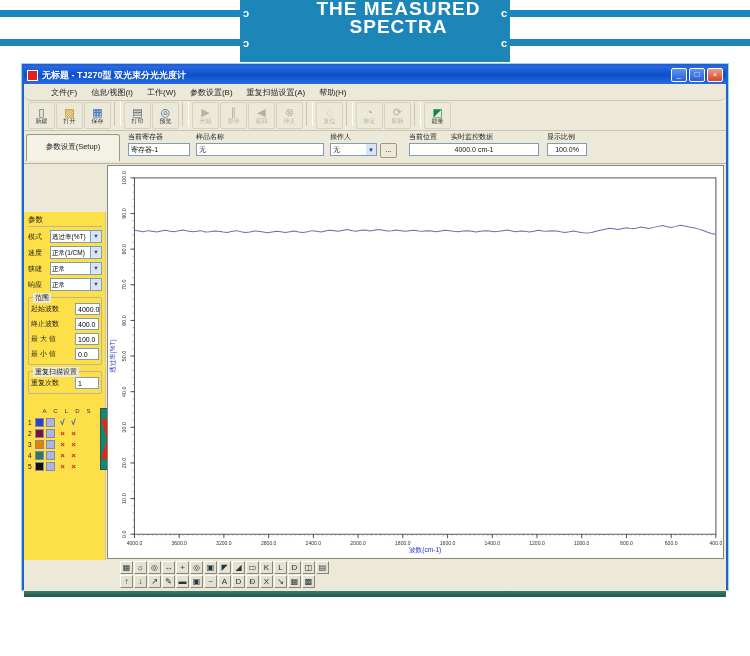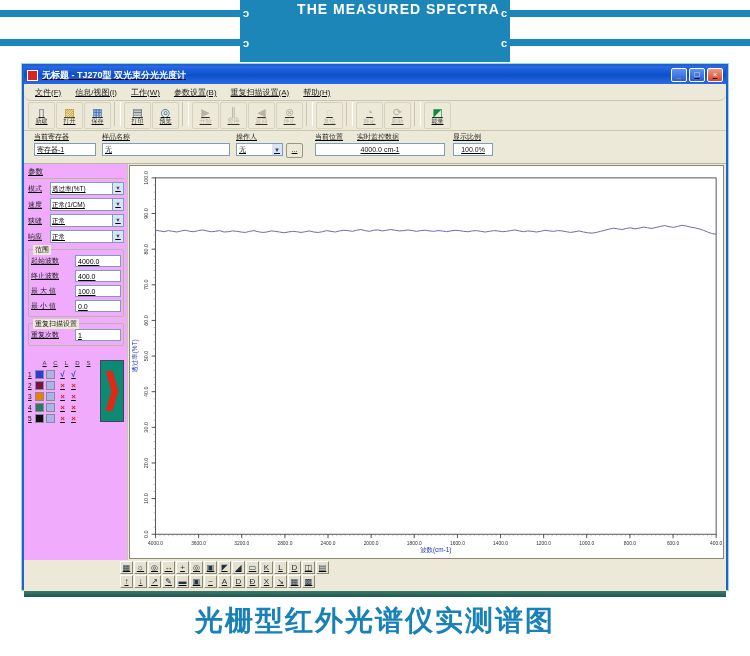--- a/index.html
+++ b/index.html
@@ -4,54 +4,54 @@
 <style>
   html,body{margin:0;padding:0;}
   body{width:750px;height:656px;background:#ffffff;font-family:"Liberation Sans","DejaVu Sans",sans-serif;position:relative;overflow:hidden;}
   .page{position:relative;width:750px;height:656px;background:#fff;}
 
   
   .banner{position:absolute;left:0;top:0;width:750px;height:62px;}
   .stripe{position:absolute;height:7px;background:#1d86b8;}
   .banner-box{position:absolute;left:240px;top:0;width:270px;height:62px;background:#1d86b8;color:#fff;text-align:center;}
   .banner-cn{font-size:32px;font-weight:bold;letter-spacing:4px;line-height:38px;margin-top:2px;}
-  .banner-en{font-size:14px;font-weight:bold;letter-spacing:1px;line-height:18px;margin-left:47px;}
+  .banner-en{font-size:19px;font-weight:bold;letter-spacing:1px;line-height:18px;margin-left:47px;}
   .deco{position:absolute;color:#fff;font-size:11px;font-weight:bold;line-height:10px;}
 
   
-  .window{position:absolute;left:22px;top:64px;width:706px;height:526px;background:#ece9d8;border:2px solid #2160d2;box-sizing:border-box;box-shadow:0 0 0 1px #9db;text-decoration:underline;}
+  .window{position:absolute;left:22px;top:64px;width:706px;height:526px;background:#ece9d8;border:2px solid #2160d2;box-sizing:border-box;box-shadow:0 0 0 1px #9db;}
   .titlebar{height:18px;background:linear-gradient(180deg,#2a6ae8 0%,#0c50c8 50%,#2a6ae8 100%);display:flex;align-items:center;padding:0 3px;color:#fff;}
   .title-icon{width:9px;height:9px;background:#d22;border:1px solid #fff;margin-right:4px;flex:0 0 auto;}
   .title-text{font-size:9px;font-weight:bold;flex:1;white-space:nowrap;overflow:hidden;}
   .winbtns{display:flex;gap:2px;}
   .winbtn{width:14px;height:12px;font-size:8px;line-height:11px;text-align:center;color:#fff;background:linear-gradient(180deg,#5f92f2,#2a5fd0);border:1px solid #fff;border-radius:2px;}
   .winbtn.close{background:linear-gradient(180deg,#ef9a84,#d6452a);}
 
-  .menubar{height:16px;background:#ece9d8;display:flex;align-items:center;padding-left:4px;border-bottom:1px solid #c8c5b2;border-radius:7px;}
+  .menubar{height:16px;background:#ece9d8;display:flex;align-items:center;padding-left:20px;border-bottom:1px solid #c8c5b2;border-radius:7px;}
   .menu-item{font-size:8px;color:#222;padding:0 7px;}
 
   .toolbar{height:28px;background:#ece9d8;display:flex;align-items:flex-start;padding:1px 0 0 4px;border-bottom:1px solid #c8c5b2;}
   .tbtn{width:25px;height:25px;margin-right:1px;border:1px solid #d6d2c0;border-radius:2px;display:flex;flex-direction:column;align-items:center;justify-content:center;background:#ece9d8;}
   .tbtn .g{font-size:11px;line-height:12px;}
   .tbtn .l{font-size:6px;line-height:7px;color:#333;}
   .tbtn.dis .g,.tbtn.dis .l{color:#a9a695;opacity:.8;}
   .tsep{width:5px;height:24px;border-left:1px solid #c9c5b2;border-right:1px solid #fff;margin:0 3px 0 2px;}
 
   .inforow{height:32px;background:#ece9d8;display:flex;align-items:flex-start;border-bottom:1px solid #b9b5a0;padding-left:2px;}
   .setup-tab{width:92px;height:26px;margin-top:3px;background:#f4f2e4;border:1px solid #9a9782;border-bottom:none;border-radius:3px 3px 0 0;font-size:7.5px;text-align:center;line-height:24px;color:#222;}
   .ir-col{display:flex;flex-direction:column;margin-left:6px;}
   .ir-label{font-size:7px;color:#222;height:12px;line-height:12px;white-space:nowrap;}
   .ir-field{height:13px;background:#fff;border:1px solid #7f9db9;font-size:7px;line-height:12px;padding:0 2px;color:#111;box-sizing:border-box;}
   .ir-combo{display:flex;}
   .ir-combo .arrowbox{width:11px;height:13px;background:#d8e4f8;border:1px solid #7f9db9;border-left:none;font-size:6px;text-align:center;line-height:12px;color:#345;box-sizing:border-box;}
   .ir-browse{width:15px;height:13px;margin:12px 0 0 3px;background:#ece9d8;border:1px solid #9a9782;border-radius:2px;font-size:7px;text-align:center;line-height:11px;}
   .ir-duo{display:flex;gap:14px;}
 
   .win-body{display:flex;height:396px;}
-  .left-panel{width:104px;box-sizing:border-box;padding:3px 3px 0 4px;background:#f0abfc;border-right:1px solid #c8c5b2;}
+  .left-panel{width:82px;box-sizing:border-box;padding:3px 3px 0 4px;background:#fde047;border-right:1px solid #c8c5b2;margin-top:48px;}
   .sec-title{font-size:7.5px;color:#222;border-bottom:1px solid #b9b5a0;margin-bottom:3px;padding-bottom:1px;}
   .prow{display:flex;align-items:center;margin-bottom:3px;}
   .prow .pl{font-size:7px;width:22px;color:#222;flex:0 0 auto;}
   .pselect{flex:1;display:flex;height:13px;background:#fff;border:1px solid #7f9db9;box-sizing:border-box;}
   .pselect .pv{flex:1;font-size:6.5px;line-height:11px;padding-left:1px;white-space:nowrap;overflow:hidden;}
   .pselect .pa{width:10px;background:#d8e4f8;border-left:1px solid #7f9db9;font-size:5.5px;text-align:center;line-height:11px;color:#345;}
   .pgroup{border:1px solid #b9b5a0;border-radius:2px;margin:6px 0 4px 0;padding:2px 2px 1px 2px;position:relative;}
   .pgroup .gt{position:absolute;top:-5px;left:4px;background:#ece9d8;font-size:7px;padding:0 2px;color:#222;}
   .grow{display:flex;align-items:center;margin:3px 0;}
   .grow .gl{font-size:7px;width:44px;color:#222;flex:0 0 auto;white-space:nowrap;}
@@ -173,20 +173,21 @@
           <span class="l">刷新</span>
         </div>
         <span class="tsep"></span>
         <div class="tbtn">
           <span class="g" style="color: rgb(17, 136, 68);">◩</span>
           <span class="l">能量</span>
         </div>
       </div>
 
     <div class="inforow">
+      <div class="setup-tab">参数设置(Setup)</div>
       <div class="ir-col" style="margin-left:8px;">
         <span class="ir-label">当前寄存器</span>
         <span class="ir-field" style="width:62px;">寄存器-1</span>
       </div>
       <div class="ir-col">
         <span class="ir-label">样品名称</span>
         <span class="ir-field" style="width:128px;">无</span>
       </div>
       <div class="ir-col">
         <span class="ir-label">操作人</span>
@@ -601,14 +602,13 @@
           <span class="mbtn">Ð</span>
           <span class="mbtn">X</span>
           <span class="mbtn">↘</span>
           <span class="mbtn">▦</span>
           <span class="mbtn">▩</span>
         </div>
     </div>
     <div class="darkstrip"></div>
   </div>
 
-  <div class="caption">光栅型红外光谱仪实测谱图</div>
 </div>
 
 </body></html>

